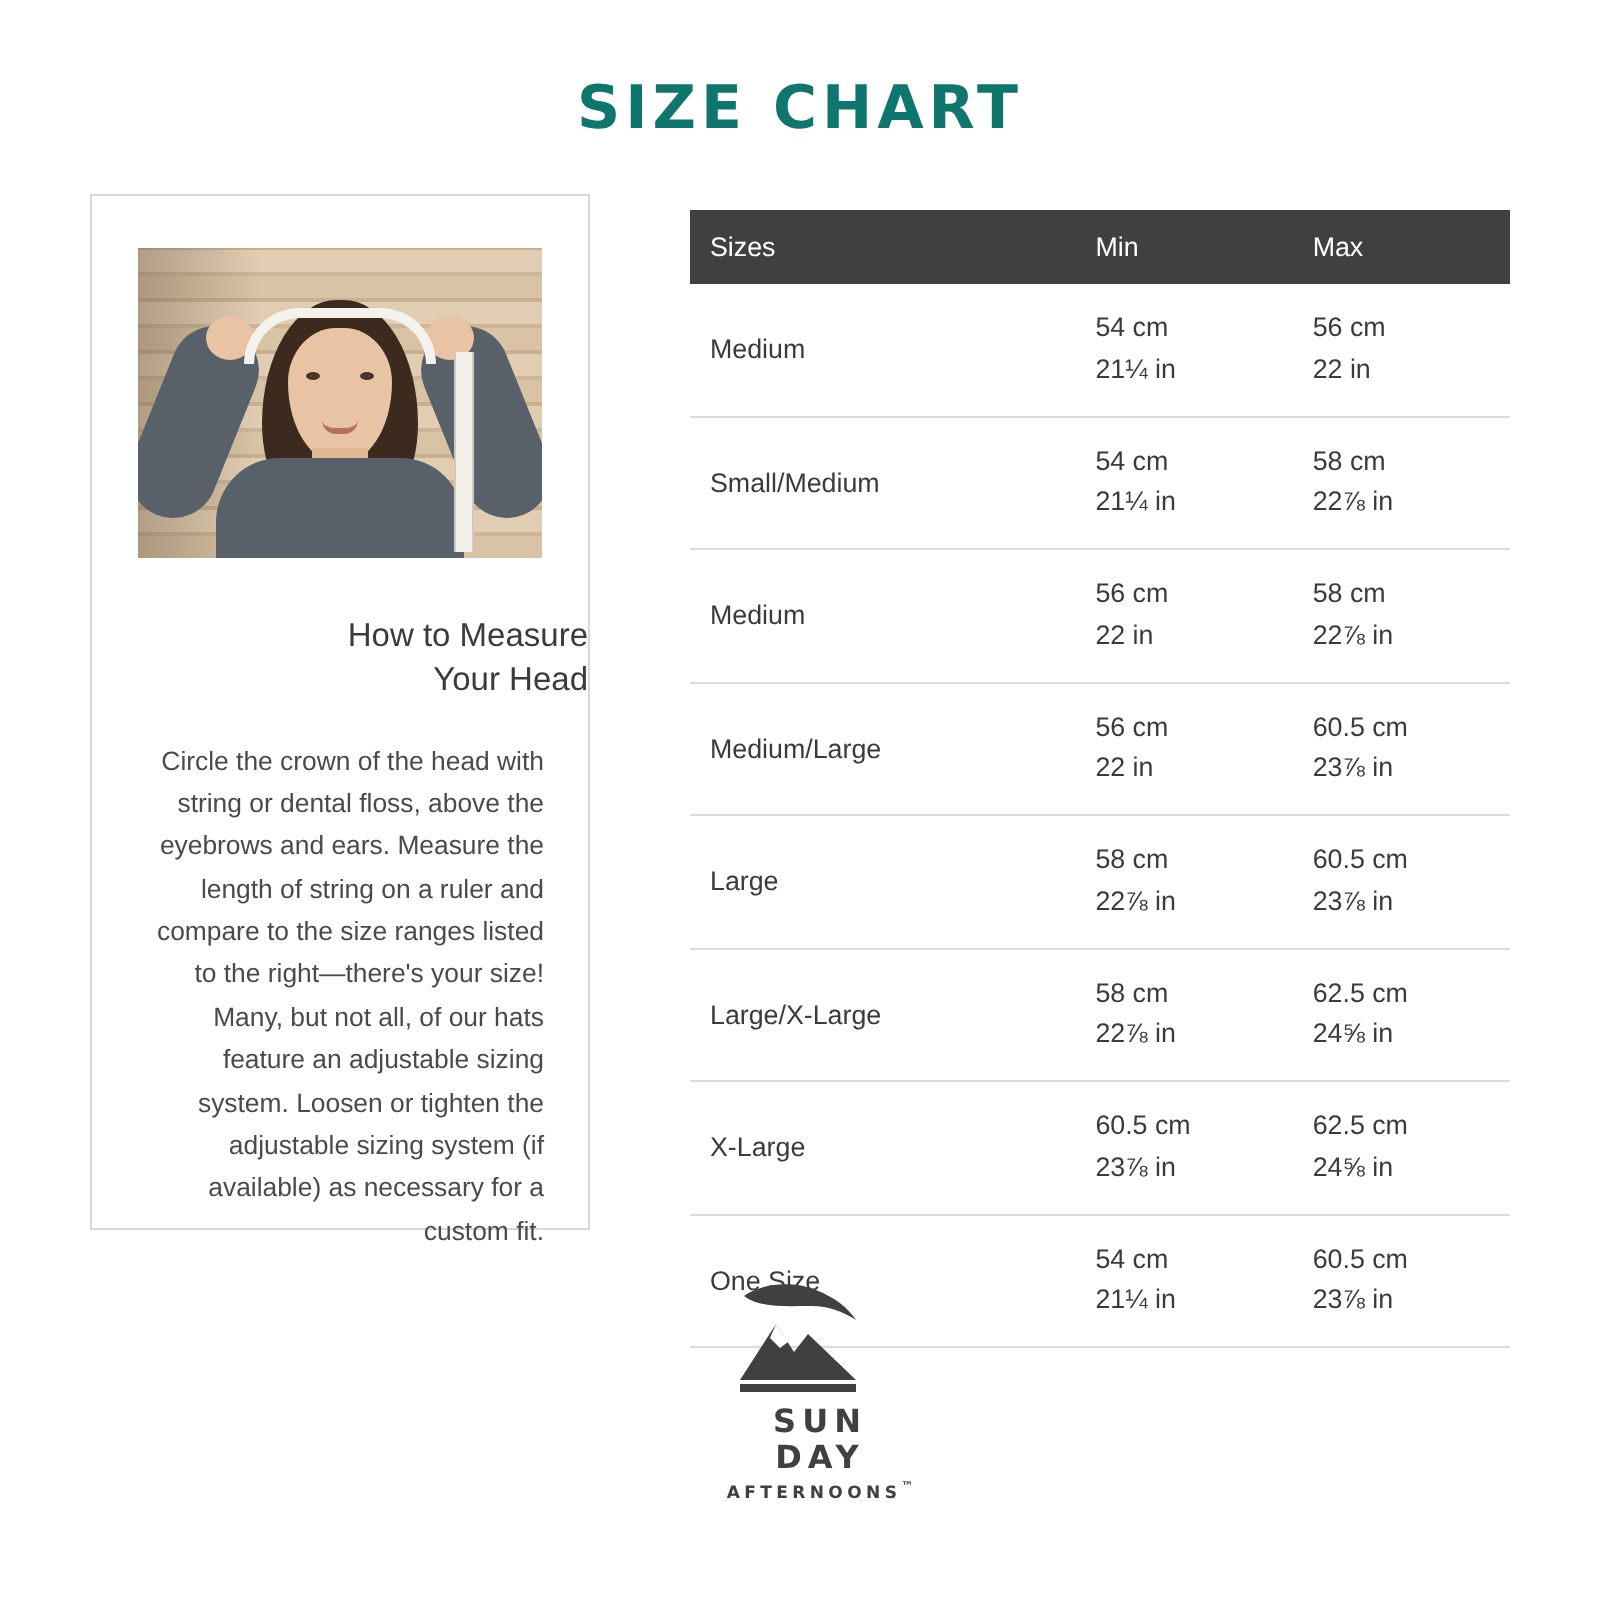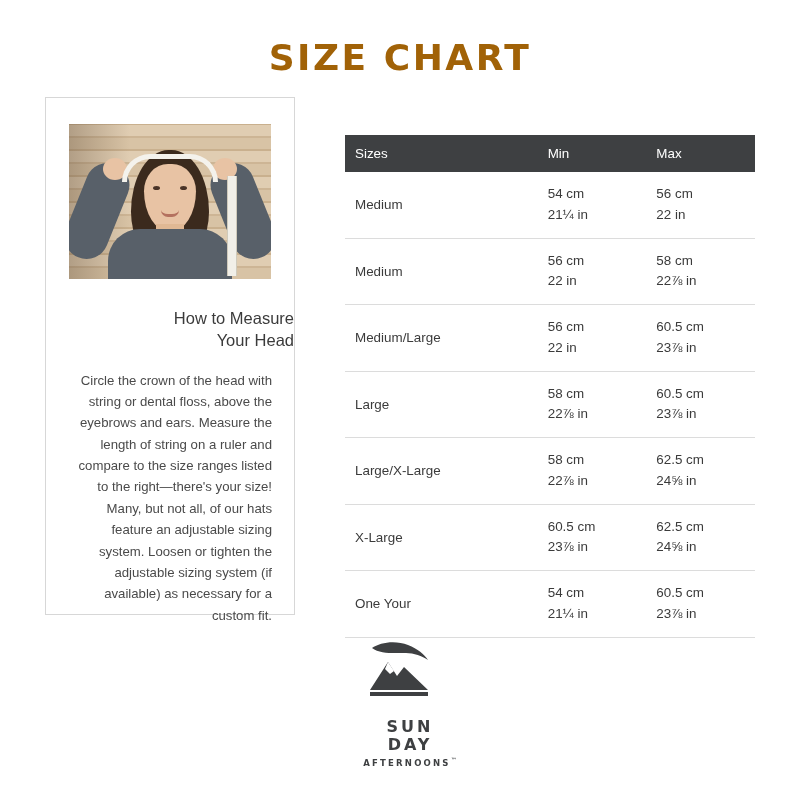--- a/index.html
+++ b/index.html
@@ -16,24 +16,24 @@
     position: relative;
     width: 800px;
     height: 800px;
     background: #ffffff;
     overflow: hidden;
   }
 
   
   .title {
     text-align: center;
-    font-size: 36px;
+    font-size: 30px;
     font-weight: bold;
     letter-spacing: 2.5px;
-    color: #a16207;
+    color: #0f766e;
     margin-top: 37px;
     font-family: "DejaVu Sans", sans-serif;
   }
 
   
   .left-card {
     position: absolute;
     left: 45px;
     top: 97px;
     width: 250px;
@@ -169,21 +169,20 @@
   .table-wrap {
     position: absolute;
     left: 345px;
     top: 105px;
     width: 410px;
   }
   table {
     width: 100%;
     border-collapse: collapse;
     font-size: 13.4px;
-    margin-top: 30px;
   }
   thead th {
     background: #3e4042;
     color: #ffffff;
     font-weight: normal;
     text-align: left;
     padding: 11px 0 11px 10px;
     font-size: 13.4px;
   }
   tbody td {
@@ -204,21 +203,21 @@
     left: 0; right: 0;
     top: 640px;
     text-align: center;
   }
   .logo-mark {
     width: 68px; height: 58px;
     margin: 0 auto;
     position: relative;
   }
   .logo-text {
-    margin-top: 20px;
+    margin-top: 4px;
     font-family: "DejaVu Sans", sans-serif;
     font-weight: bold;
     color: #3e4042;
     letter-spacing: 3px;
     line-height: 1.12;
     font-size: 16px;
     padding-left: 20px;
   }
   .logo-sub {
     font-size: 8.5px;
@@ -281,20 +280,31 @@
             <td class="col-min">
               <span class="val-line">54 cm</span>
               <span class="val-line">21¼ in</span>
             </td>
             <td class="col-max">
               <span class="val-line">56 cm</span>
               <span class="val-line">22 in</span>
             </td>
           </tr>
           <tr>
+            <td class="col-size">Small/Medium</td>
+            <td class="col-min">
+              <span class="val-line">54 cm</span>
+              <span class="val-line">21¼ in</span>
+            </td>
+            <td class="col-max">
+              <span class="val-line">58 cm</span>
+              <span class="val-line">22⅞ in</span>
+            </td>
+          </tr>
+          <tr>
             <td class="col-size">Medium</td>
             <td class="col-min">
               <span class="val-line">56 cm</span>
               <span class="val-line">22 in</span>
             </td>
             <td class="col-max">
               <span class="val-line">58 cm</span>
               <span class="val-line">22⅞ in</span>
             </td>
           </tr>
@@ -336,21 +346,21 @@
             <td class="col-min">
               <span class="val-line">60.5 cm</span>
               <span class="val-line">23⅞ in</span>
             </td>
             <td class="col-max">
               <span class="val-line">62.5 cm</span>
               <span class="val-line">24⅝ in</span>
             </td>
           </tr>
           <tr>
-            <td class="col-size">One Your</td>
+            <td class="col-size">One Size</td>
             <td class="col-min">
               <span class="val-line">54 cm</span>
               <span class="val-line">21¼ in</span>
             </td>
             <td class="col-max">
               <span class="val-line">60.5 cm</span>
               <span class="val-line">23⅞ in</span>
             </td>
           </tr>
         </tbody>

